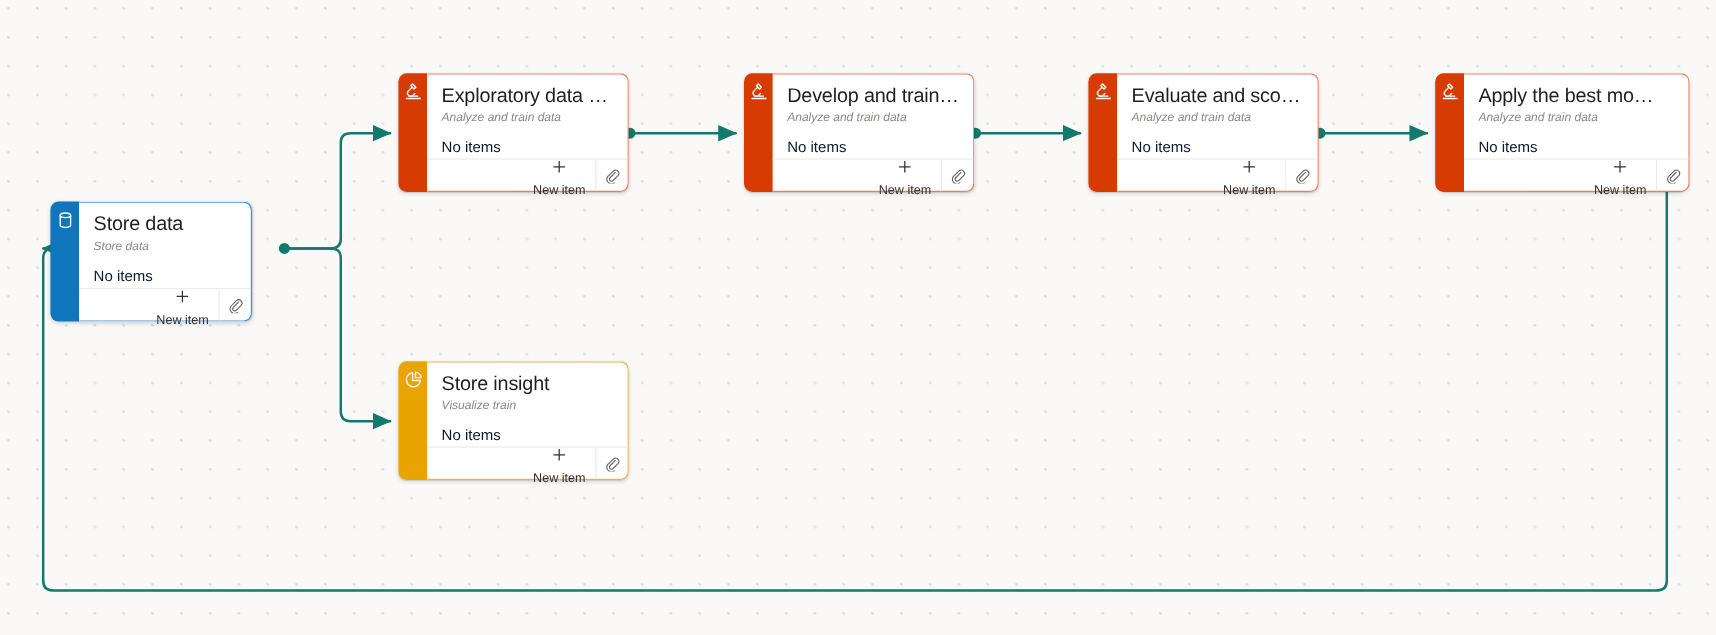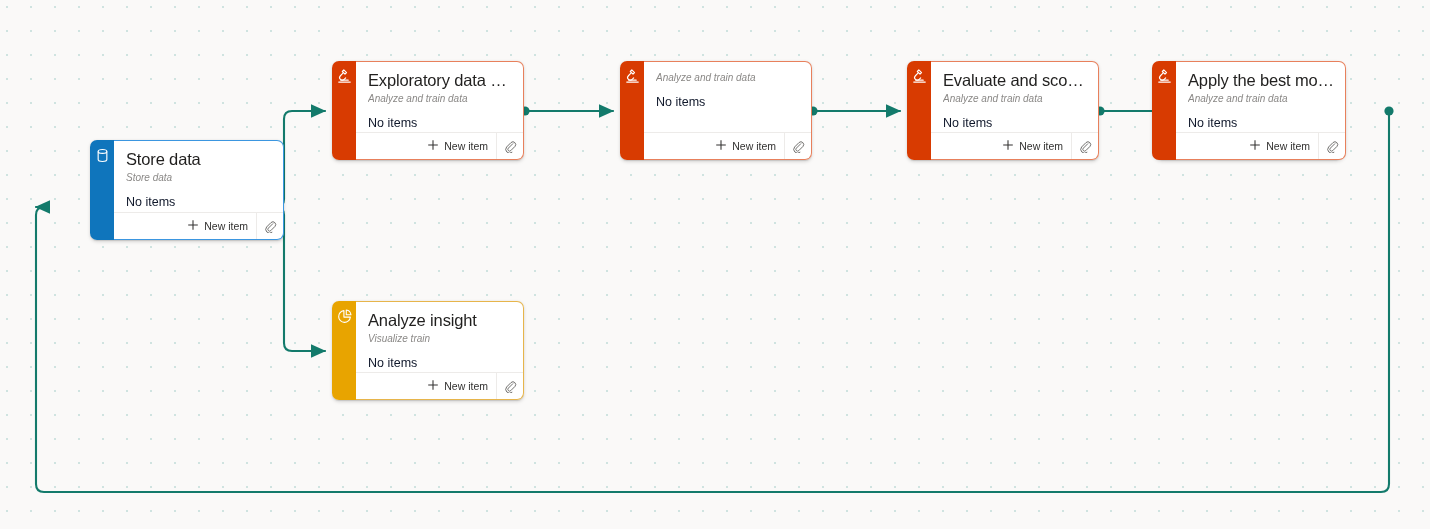--- a/index.html
+++ b/index.html
@@ -107,20 +107,21 @@
     display: flex;
     align-items: center;
     gap: 5px;
     padding: 0 8px 0 6px;
     color: #323130;
     font-size: 10.5px;
     cursor: pointer;
     background: transparent;
     border: none;
     font-family: inherit;
+    flex-direction: column;
   }
   .new-item-btn .plus { display:block; }
   .attach-btn {
     width: 26px;
     display: flex;
     align-items: center;
     justify-content: center;
     border-left: 1px solid #edebe9;
     cursor: pointer;
   }
@@ -156,21 +157,21 @@
 
     <g fill="#137a6b">
       <circle cx="237" cy="207" r="4.6"></circle>
       <circle cx="525" cy="111" r="4.6"></circle>
       <circle cx="813" cy="111" r="4.6"></circle>
       <circle cx="1100" cy="111" r="4.6"></circle>
       <circle cx="1389" cy="111" r="4.6"></circle>
     </g>
   </svg>
 
-  <div class="node blue" style="left:42px; top:140px; width:194px; height:100px;margin-left:48px;">
+  <div class="node blue" style="left:42px; top:168px; width:168px; height:100px;">
     <div class="node-strip" style="background:#0f75bc;">
       <span class="icon-white">
         <svg width="17" height="17" viewBox="0 0 20 20" fill="none" stroke="#ffffff" stroke-width="1.35">
           <ellipse cx="10" cy="5.2" rx="5.1" ry="2.3"></ellipse>
           <path d="M4.9 5.2 L4.9 14.8 C4.9 16.07 7.18 17.1 10 17.1 C12.82 17.1 15.1 16.07 15.1 14.8 L15.1 5.2"></path>
         </svg>
       </span>
     </div>
     <div class="node-body">
       <div class="node-main">
@@ -237,20 +238,21 @@
         <svg width="17" height="17" viewBox="0 0 20 20" fill="none" stroke="#ffffff" stroke-width="1.3" stroke-linecap="round" stroke-linejoin="round">
           <path d="M9.2 2.3 L12.4 5.5 L10.6 7.3 L7.4 4.1 z"></path>
           <path d="M8.2 6.1 L5.2 9.1 a3.1 3.1 0 0 0 4.4 4.4 L11.4 11.7"></path>
           <path d="M3.2 16.6 L16.8 16.6"></path>
           <path d="M5.6 14.3 L14.4 14.3"></path>
         </svg>
       </span>
     </div>
     <div class="node-body">
       <div class="node-main">
+        <div class="node-title">Develop and train …</div>
         <div class="node-subtitle">Analyze and train data</div>
         <div class="node-status">No items</div>
       </div>
       <div class="node-footer">
         <button class="new-item-btn">
           <span class="plus">
             <svg width="12" height="12" viewBox="0 0 12 12" stroke="#323130" stroke-width="1.05">
               <path d="M6 1.2 L6 10.8 M1.2 6 L10.8 6"></path>
             </svg>
           </span>
@@ -293,21 +295,21 @@
         </button>
         <div class="attach-btn">
           <svg width="13" height="13" viewBox="0 0 16 16" fill="none" stroke="#605e5c" stroke-width="1.1" stroke-linecap="round">
             <path d="M10.8 4.6 L5.4 10 a2.1 2.1 0 0 0 3 3 l5.1-5.1 a3.4 3.4 0 0 0-4.8-4.8 L3.2 8.6 a4.7 4.7 0 0 0 6.6 6.6"></path>
           </svg>
         </div>
       </div>
     </div>
   </div>
 
-  <div class="node orange" style="left:1152px; top:61px; width:194px; height:99px;border-radius:10px;">
+  <div class="node orange" style="left:1196px; top:61px; width:212px; height:99px;border-radius:10px;">
     <div class="node-strip" style="background:#d83b01;">
       <span class="icon-white">
         <svg width="17" height="17" viewBox="0 0 20 20" fill="none" stroke="#ffffff" stroke-width="1.3" stroke-linecap="round" stroke-linejoin="round">
           <path d="M9.2 2.3 L12.4 5.5 L10.6 7.3 L7.4 4.1 z"></path>
           <path d="M8.2 6.1 L5.2 9.1 a3.1 3.1 0 0 0 4.4 4.4 L11.4 11.7"></path>
           <path d="M3.2 16.6 L16.8 16.6"></path>
           <path d="M5.6 14.3 L14.4 14.3"></path>
         </svg>
       </span>
     </div>
@@ -339,21 +341,21 @@
     <div class="node-strip" style="background:#e8a400;">
       <span class="icon-white">
         <svg width="17" height="17" viewBox="0 0 20 20" fill="none" stroke="#ffffff" stroke-width="1.3" stroke-linejoin="round">
           <path d="M9.3 3.1 a6.9 6.9 0 1 0 7.6 7.6 L9.3 10.7 z"></path>
           <path d="M12.1 2.4 a6.5 6.5 0 0 1 5.5 5.5 L12.1 7.9 z"></path>
         </svg>
       </span>
     </div>
     <div class="node-body">
       <div class="node-main">
-        <div class="node-title">Analyze insight</div>
+        <div class="node-title">Store insight</div>
         <div class="node-subtitle">Visualize train</div>
         <div class="node-status">No items</div>
       </div>
       <div class="node-footer">
         <button class="new-item-btn">
           <span class="plus">
             <svg width="12" height="12" viewBox="0 0 12 12" stroke="#323130" stroke-width="1.05">
               <path d="M6 1.2 L6 10.8 M1.2 6 L10.8 6"></path>
             </svg>
           </span>

